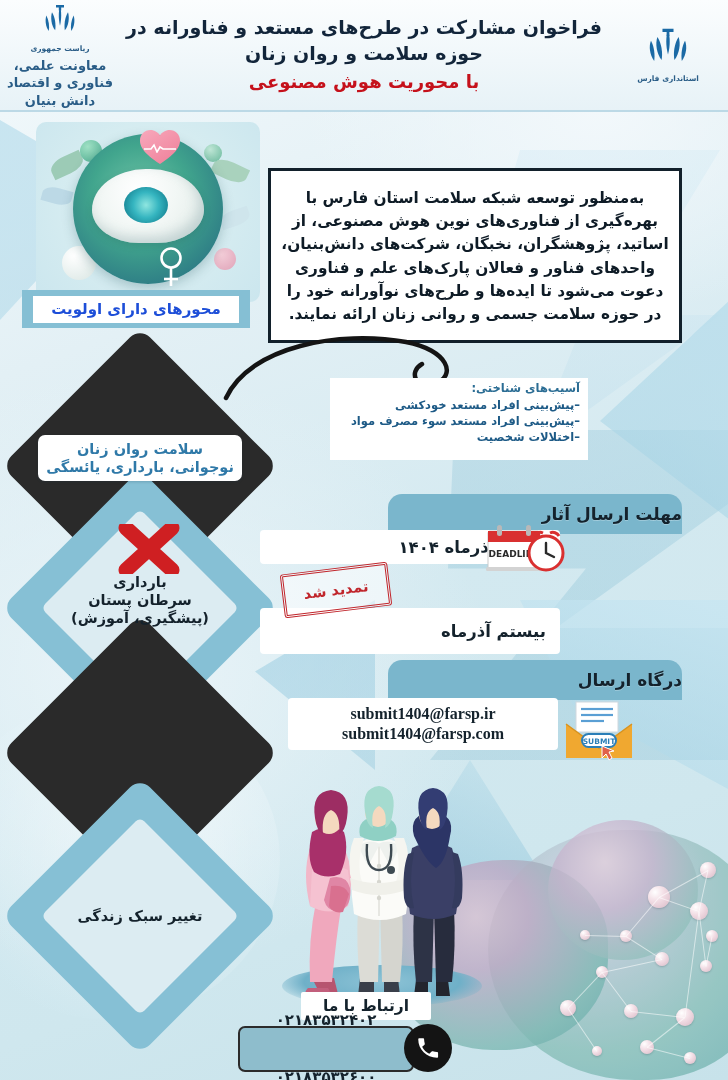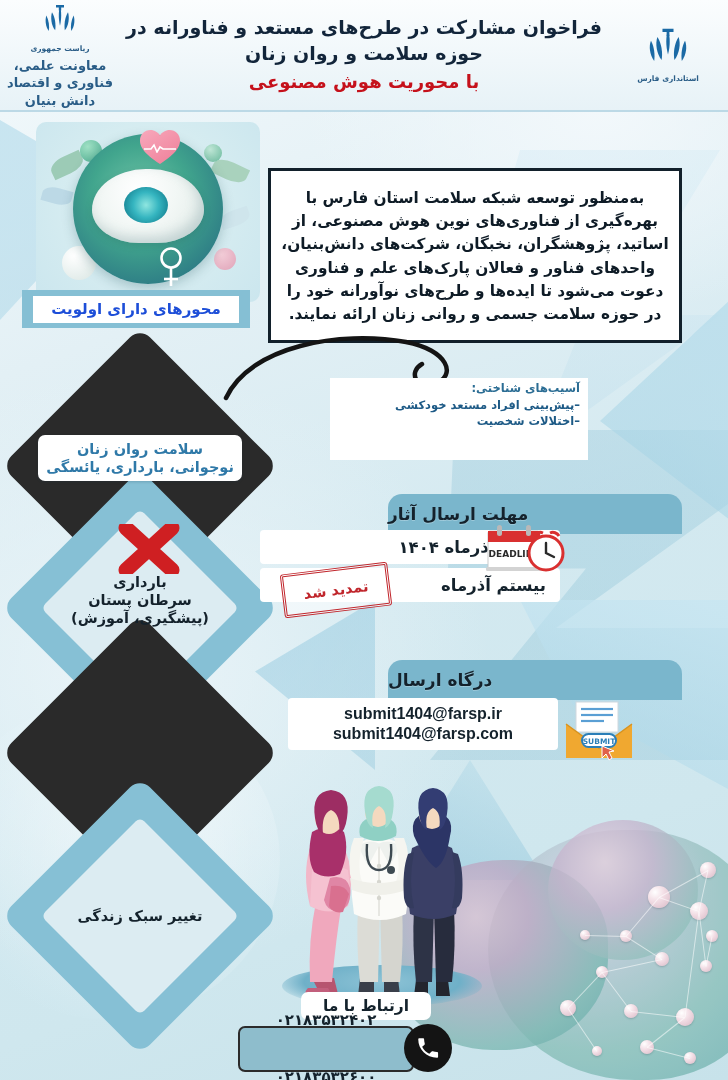--- a/index.html
+++ b/index.html
@@ -206,21 +206,21 @@
   .cog-title { font-size: 11.5px; font-weight: bold; color: #2b6d94; line-height: 1.35; }
   .cog-item { font-size: 11.5px; font-weight: bold; color: #1d5a86; line-height: 1.4; white-space: nowrap; }
 
   
   .swoosh { position: absolute; left: 220px; top: 328px; width: 240px; height: 80px; }
 
   
   .ribbon {
     position: absolute; height: 40px; background: #7ab6cc;
     border-radius: 14px 14px 0 0;
-    display: flex; align-items: center; justify-content: flex-end;
+    display: flex; align-items: center; justify-content: flex-start;
   }
   .ribbon span {
     font-size: 17px; font-weight: bold; color: #14222c; direction: rtl;
     text-shadow: 0 1px 0 rgba(255,255,255,.25);
   }
 
   .whitebar {
     position: absolute; background: #ffffff; border-radius: 4px;
     display: flex; align-items: center; direction: rtl;
   }
@@ -251,37 +251,37 @@
   
   .env-icon { position: absolute; left: 560px; top: 700px; width: 78px; height: 62px; z-index: 8; }
 
   .emails {
     position: absolute; left: 288px; top: 698px; width: 270px; height: 52px;
     background: #ffffff; border-radius: 4px;
     display: flex; flex-direction: column; align-items: center; justify-content: center;
     direction: ltr;
   }
   .emails div {
-    font-family: Liberation Sans, sans-serif;
+    font-family: Liberation Serif, serif;
     font-size: 16px; font-weight: bold; color: #14222c; line-height: 1.28;
   }
 
   
   .people { position: absolute; left: 286px; top: 782px; width: 190px; height: 225px; z-index: 7; }
   .people-base {
     position: absolute; left: 282px; top: 965px; width: 200px; height: 42px;
     border-radius: 50%;
     background: radial-gradient(ellipse at 50% 40%, #8dc3d6 0%, #6fb0c8 55%, rgba(111,176,200,0) 80%);
     z-index: 6;
   }
 
   
   .contact-title {
     position: absolute; left: 301px; top: 992px; width: 130px; height: 28px;
-    background: #ffffff; border-radius: 7px;
+    background: #ffffff; border-radius: 2px;
     display: flex; align-items: center; justify-content: center; z-index: 11;
   }
   .contact-title span { font-size: 15.5px; font-weight: bold; color: #14222c; direction: rtl; }
 
   .phone-box {
     position: absolute; left: 238px; top: 1026px; width: 176px; height: 46px;
     background: #8ebdcc; border: 2px solid #2b2b2b; border-radius: 7px;
     display: flex; flex-direction: column; align-items: center; justify-content: center; z-index: 11; gap: 39px;
   }
   .phone-box div {
@@ -448,36 +448,37 @@
   </div>
   <div class="dlabel" style="left:28px;top:893px;width:224px;height:46px;">
     <div class="chip plain">
       <b class="t-dark">تغییر سبک زندگی</b>
     </div>
   </div>
 
   <div class="cog-box">
     <div class="cog-title">آسیب‌های شناختی:</div>
     <div class="cog-item">–پیش‌بینی افراد مستعد خودکشی</div>
+    <div class="cog-item">–پیش‌بینی افراد مستعد سوء مصرف مواد</div>
     <div class="cog-item">–اختلالات شخصیت</div>
   </div>
 
   <div class="ribbon" style="left:388px;top:494px;width:294px;">
     <span>مهلت ارسال آثار</span>
   </div>
 
   <div class="whitebar" style="left:260px;top:530px;width:300px;height:34px;justify-content:flex-start;padding-right:14px;">
     <span class="date-old" style="text-decoration: none;">ششم آذرماه ۱۴۰۴</span>
   </div>
 
   <svg class="xmark" viewBox="0 0 62 50">
     <path d="M8 4 L54 46 M54 4 L8 46" stroke="#cf1f22" stroke-width="15" stroke-linecap="round"></path>
   </svg>
 
-  <div class="whitebar" style="left:260px;top:568px;width:300px;height:34px;justify-content:flex-start;padding-right:14px;">
+  <div class="whitebar" style="left:260px;top:608px;width:300px;height:46px;justify-content:flex-start;padding-right:14px;">
     <span class="date-new">بیستم آذرماه</span>
   </div>
 
   <div class="stamp">
     <span>تمدید شد</span>
   </div>
 
   <svg class="dl-icon" viewBox="0 0 84 58">
     <rect x="4" y="12" width="52" height="38" rx="2" fill="#ffffff" stroke="#c9c9c9" stroke-width="1"></rect>
     <rect x="4" y="12" width="52" height="11" fill="#d93030"></rect>

